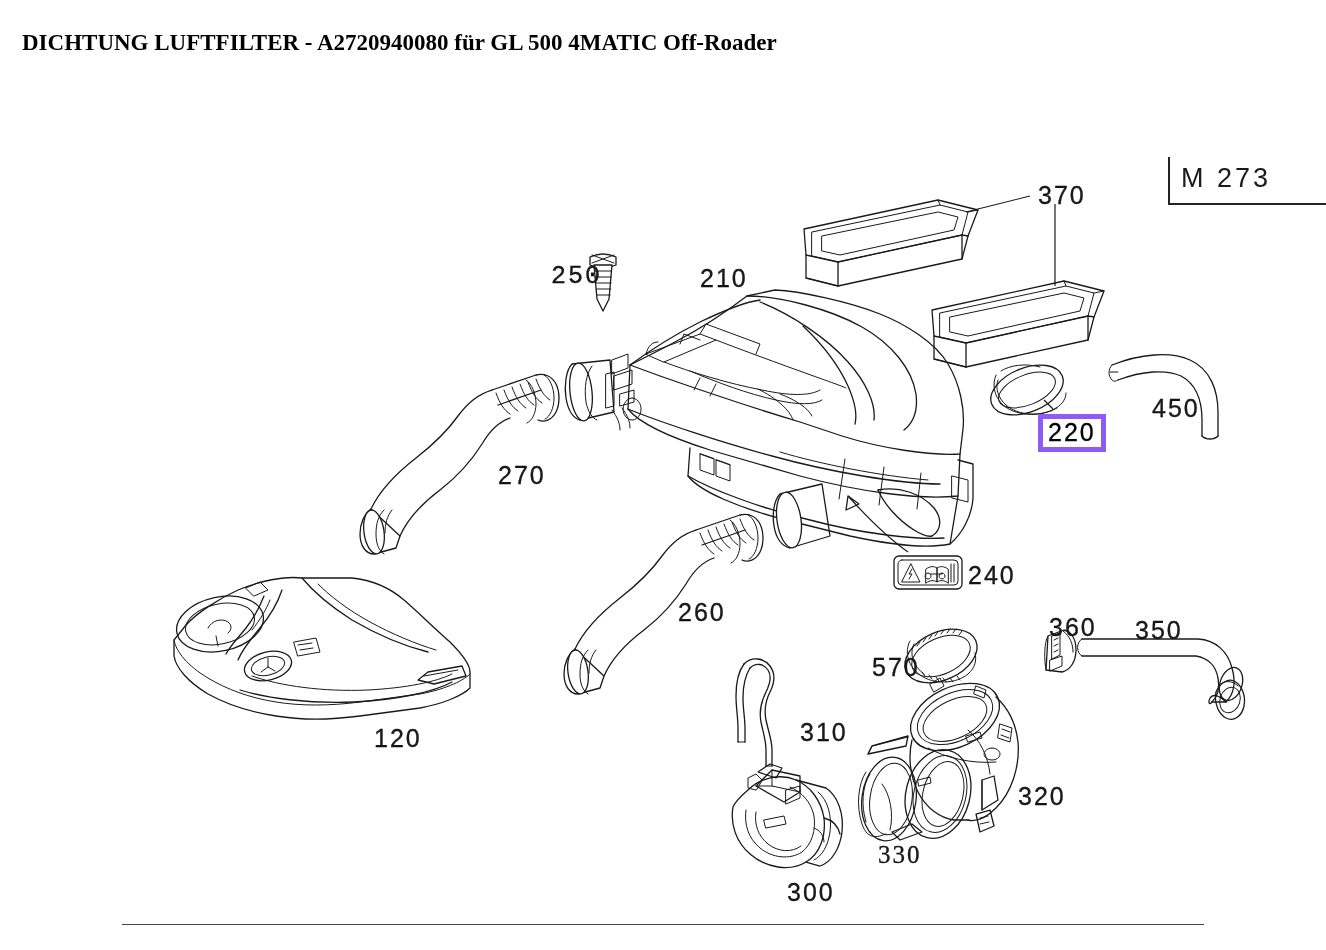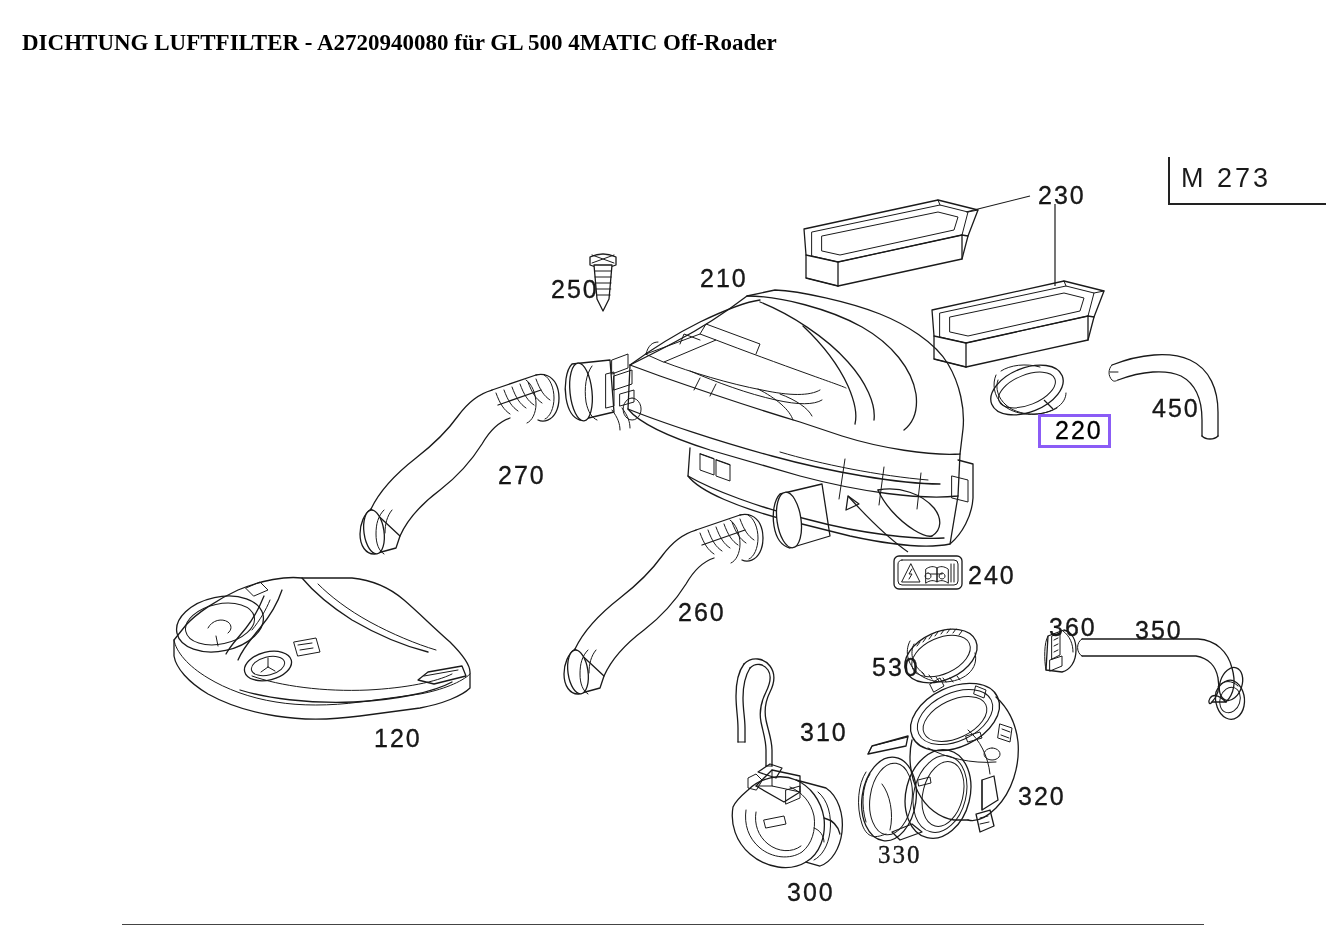--- a/index.html
+++ b/index.html
@@ -63,22 +63,22 @@
     font-family: "Liberation Sans", sans-serif;
     font-size: 25px;
     letter-spacing: 2px;
     color: #1a1a1a;
     white-space: nowrap;
     -webkit-text-stroke: 0.3px #000;
   }
   .callout.hl {
     color: #000000;
     background: #ffffff;
-    border: 3px solid #8b5cf6;
-    padding: 0px 5px 2px 14px;
+    border: 5px solid #8b5cf6;
+    padding: 0px 5px 2px 5px;
     line-height: 1.05;
   }
   #module-box {
     position: absolute;
     left: 1168px;
     top: 133px;
     width: 160px;
     height: 48px;
     border-left: 2.2px solid #222;
     border-bottom: 2.2px solid #222;
@@ -432,32 +432,32 @@
                           C 1246 672 1242 661 1234 657 C 1228 654 1220 659 1216 668 z"></path>
       <ellipse class="ln-thin" cx="1230" cy="676" rx="10" ry="13" transform="rotate(18 1230 676)"></ellipse>
       <path class="ln-thin" d="M1218 662 C 1224 656 1232 656 1238 662"></path>
     </g>
 
   </svg>
 
   <div id="module-box"></div>
   <div id="module-label">M 273</div>
 
-  <div class="callout" style="left:551px; top:251px;">250</div>
+  <div class="callout" style="left:551px; top:238px;font-family:Liberation Mono, monospace;">250</div>
   <div class="callout" style="left:700px; top:240px;">210</div>
-  <div class="callout" style="left:1038px; top:157px;">230</div>
+  <div class="callout" style="left:1038px; top:157px;">370</div>
   <div class="callout hl" style="left:1038px; top:390px;">220</div>
   <div class="callout" style="left:1152px; top:370px;">450</div>
   <div class="callout" style="left:498px; top:437px;">270</div>
   <div class="callout" style="left:678px; top:574px;">260</div>
   <div class="callout" style="left:968px; top:537px;text-align:right;">240</div>
   <div class="callout" style="left:374px; top:700px;">120</div>
   <div class="callout" style="left:800px; top:694px;">310</div>
   <div class="callout" style="left:787px; top:854px;">300</div>
   <div class="callout" style="left:878px; top:817px;font-family:Liberation Serif, serif;">330</div>
-  <div class="callout" style="left:872px; top:629px;">530</div>
+  <div class="callout" style="left:872px; top:629px;">570</div>
   <div class="callout" style="left:1018px; top:758px;">320</div>
   <div class="callout" style="left:1049px; top:589px;">360</div>
   <div class="callout" style="left:1135px; top:592px;">350</div>
 
   <div id="footer-rule"></div>
 
 </div>
 
 </body></html>

